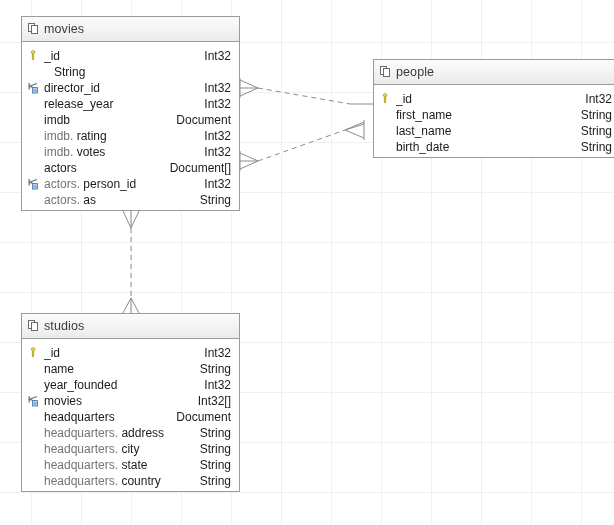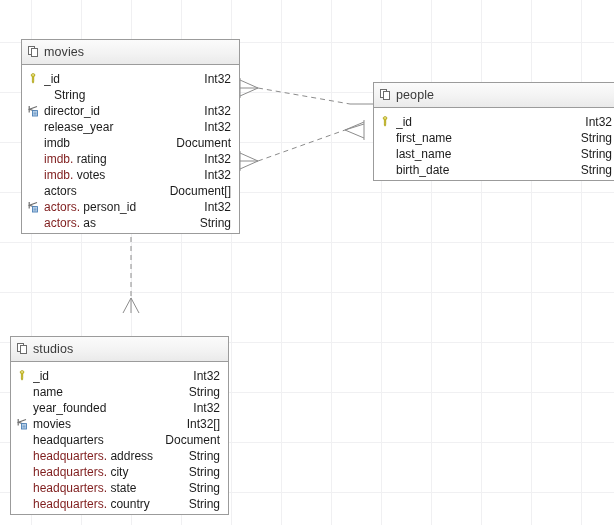--- a/index.html
+++ b/index.html
@@ -30,21 +30,20 @@
     pointer-events: none;
   }
 
   
   .entity {
     position: absolute;
     box-sizing: border-box;
     border: 1px solid #9b9b9b;
     background: #ffffff;
     box-shadow: 0 0 0 0 rgba(0,0,0,0);
-    margin-top: 23px;
   }
   .entity-header {
     display: flex;
     align-items: center;
     height: 25px;
     box-sizing: border-box;
     padding-left: 6px;
     border-bottom: 1px solid #9b9b9b;
     background: linear-gradient(to bottom, #fbfbfb 0%, #f3f3f3 55%, #eaeaea 100%);
   }
@@ -96,21 +95,21 @@
     height: 14px;
     position: relative;
     margin-right: 2px;
   }
   .field-name {
     flex: 1 1 auto;
     color: #1b1b1b;
     overflow: hidden;
   }
   .field-name .prefix {
-    color: #7f1d1d;
+    color: #737373;
   }
   .field-type {
     flex: 0 0 auto;
     color: #1b1b1b;
     padding-left: 10px;
   }
 
   
   .icon-pk {
     display: block;
@@ -276,21 +275,21 @@
             <span class="field-name"><span>last_name</span></span>
             <span class="field-type">String</span>
           </div>
           <div class="field-row">
             <span class="field-icon"></span>
             <span class="field-name"><span>birth_date</span></span>
             <span class="field-type">String</span>
           </div>
         </div>
       </div>
-      <div class="entity" style="left: 10px; top: 313px; width: 219px; height: 179px;">
+      <div class="entity" style="left: 21px; top: 313px; width: 219px; height: 179px;">
         <div class="entity-header">
           <span class="coll-icon"></span>
           <span class="entity-title">studios</span>
         </div>
         <div class="entity-body">
           <div class="field-row">
             <span class="field-icon">
   <svg class="icon-pk" viewBox="0 0 11 11" xmlns="http://www.w3.org/2000/svg">
     <path d="M4.3 0.4 C2.9 0.4 2.2 1.3 2.2 2.2 C2.2 3.0 2.7 3.5 3.3 3.7 L3.3 9.2 L4.0 10.2 L4.8 9.2 L4.8 8.3 L4.1 8.3 L4.8 7.6 L4.8 3.7 C5.4 3.5 5.9 3.0 5.9 2.2 C5.9 1.3 5.3 0.4 4.3 0.4 Z" fill="#c9ba19" stroke="#9b9000" stroke-width="0.5"></path>
     <circle cx="4.05" cy="2.0" r="0.7" fill="#ffffff"></circle>

